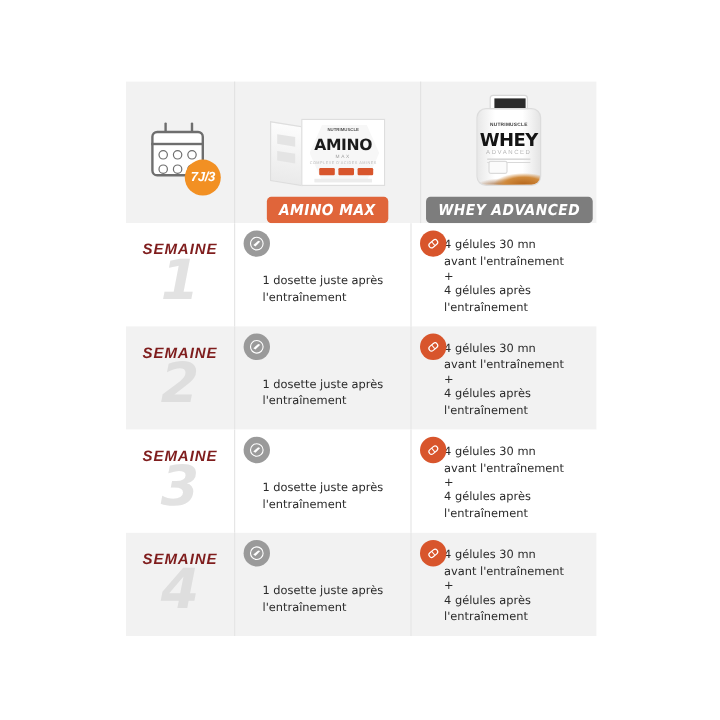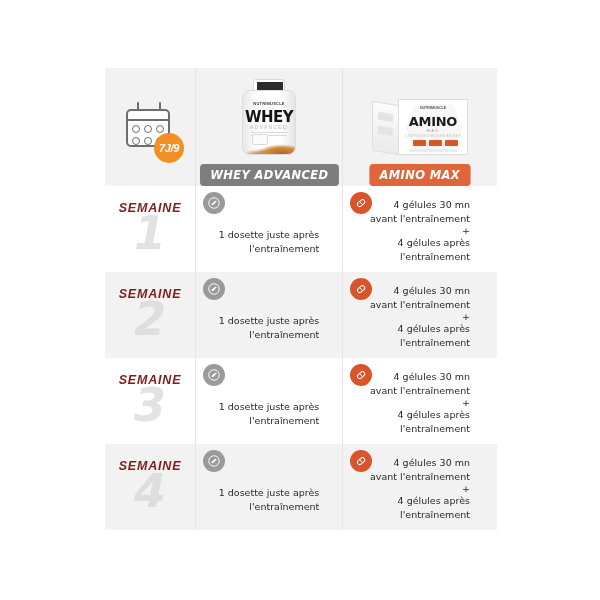--- a/index.html
+++ b/index.html
@@ -403,21 +403,21 @@
     width: 22px;
     height: 22px;
     border-radius: 50%;
     display: flex;
     align-items: center;
     justify-content: center;
   }
   .dose-icon.grey   { background: #9a9a9a; }
   .dose-icon.orange { background: #d8552c; }
   .dose-text {
-    text-align: right;
+    text-align: left;
     font-size: 9.5px;
     line-height: 1.45;
     color: #2a2a2a;
     font-family: "DejaVu Sans", sans-serif;
   }
   .dose-text .plus { display: block; line-height: 1.1; }
   .whey-text { margin-top: 26px; }
   .amino-text { margin-top: 4px; }
 </style>
 </head>
@@ -436,39 +436,22 @@
           <div class="cal-body"></div>
           <div class="cal-hline"></div>
           <div class="cal-dots">
             <div class="cal-dot"></div>
             <div class="cal-dot"></div>
             <div class="cal-dot"></div>
             <div class="cal-dot"></div>
             <div class="cal-dot"></div>
             <div class="cal-dot"></div>
           </div>
-          <div class="badge-7j">7J/9</div>
-        </div>
-      </div>
-
-      <div class="col col-whey prod-cell">
-        <div class="prod-img">
-          <div class="tub">
-            <div class="tub-lid"></div>
-            <div class="tub-body">
-              <div class="tub-brand">NUTRIMUSCLE</div>
-              <div class="tub-whey">WHEY</div>
-              <div class="tub-sub">ADVANCED</div>
-              <div class="tub-desc"></div>
-              <div class="tub-swirl"></div>
-              <div class="tub-chip"></div>
-            </div>
-          </div>
-        </div>
-        <div class="pill pill-grey">WHEY ADVANCED</div>
+          <div class="badge-7j">7J/3</div>
+        </div>
       </div>
 
       <div class="col col-amino prod-cell">
         <div class="prod-img">
           <div class="amino">
             <div class="amino-side">
               <div class="amino-side-l1"></div>
               <div class="amino-side-l2"></div>
             </div>
             <div class="amino-front">
@@ -481,20 +464,37 @@
                 <div class="amino-bar"></div>
                 <div class="amino-bar"></div>
                 <div class="amino-bar"></div>
               </div>
               <div class="amino-foot"></div>
             </div>
           </div>
         </div>
         <div class="pill pill-orange">AMINO MAX</div>
       </div>
+
+      <div class="col col-whey prod-cell">
+        <div class="prod-img">
+          <div class="tub">
+            <div class="tub-lid"></div>
+            <div class="tub-body">
+              <div class="tub-brand">NUTRIMUSCLE</div>
+              <div class="tub-whey">WHEY</div>
+              <div class="tub-sub">ADVANCED</div>
+              <div class="tub-desc"></div>
+              <div class="tub-swirl"></div>
+              <div class="tub-chip"></div>
+            </div>
+          </div>
+        </div>
+        <div class="pill pill-grey">WHEY ADVANCED</div>
+      </div>
     </div>
 
     <div class="row row-week plain">
       <div class="col col-week">
         <div class="semaine-label">SEMAINE</div>
         <div class="semaine-num">1</div>
       </div>
       <div class="col col-whey dose-cell">
         <div class="dose-icon grey">
           <svg width="14" height="14" viewBox="0 0 24 24" aria-hidden="true">

